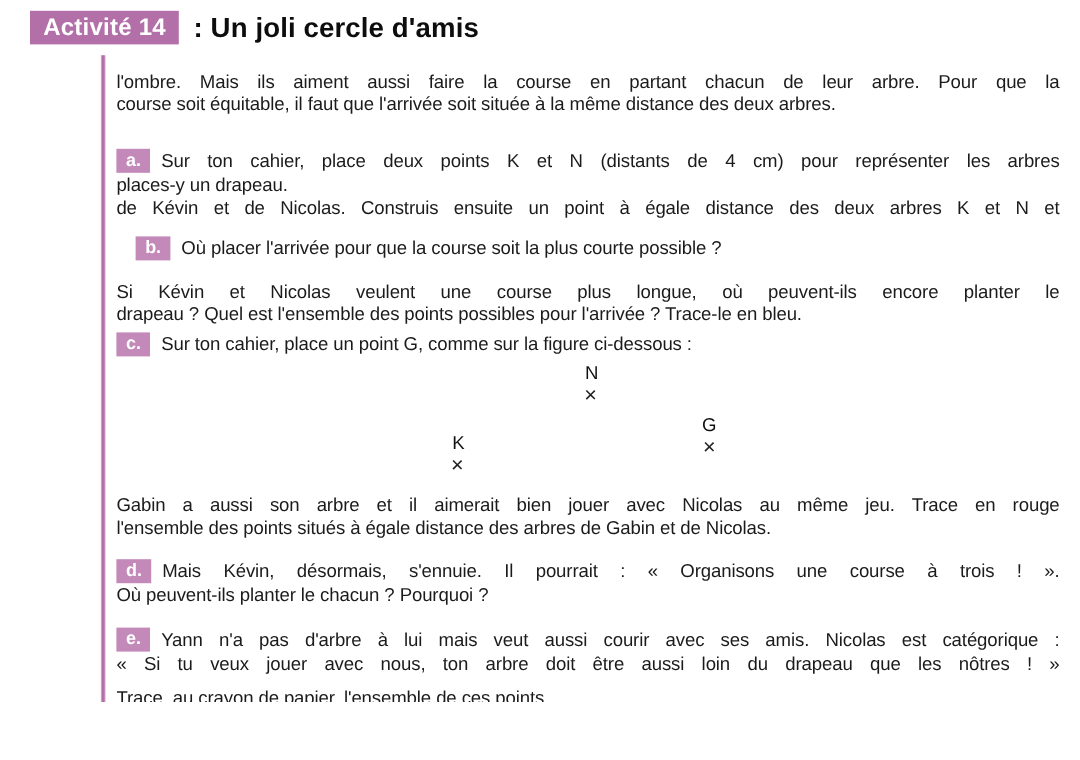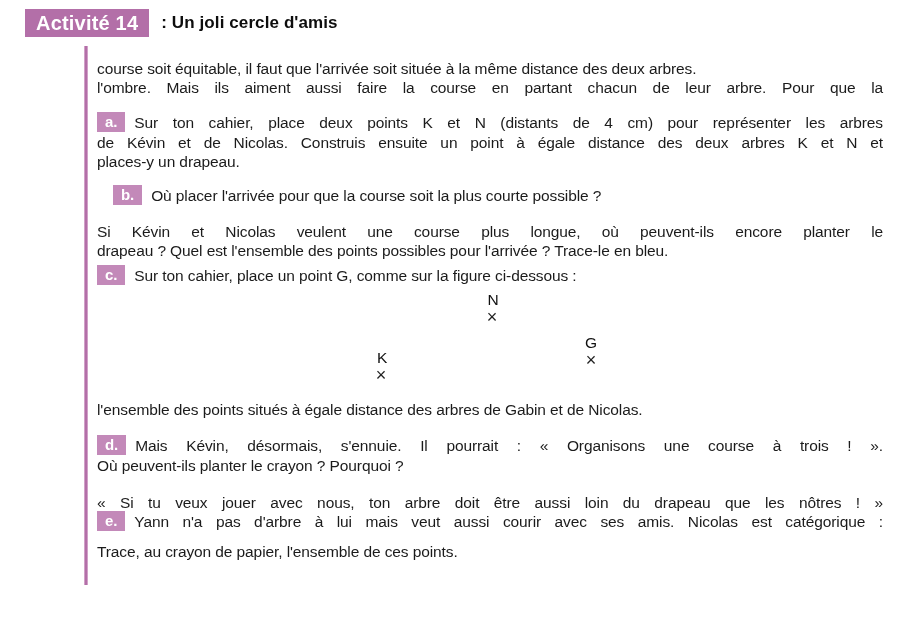--- a/index.html
+++ b/index.html
@@ -3,40 +3,40 @@
 <meta charset="utf-8">
 <style>
   html,body{margin:0;padding:0;background:#fff;}
   .page{position:relative;width:900px;height:585px;background:#ffffff;overflow:hidden;
         font-family:"Liberation Sans", sans-serif;color:#1b1b1b;}
 
   
   .header{padding:9px 0 0 25px;display:flex;align-items:center;gap:12px;}
   .badge-main{display:inline-block;background:#b36fa8;color:#ffffff;font-weight:bold;
               font-size:20px;line-height:28px;padding:0 11px;letter-spacing:.2px;}
-  .page-title{font-weight:bold;font-size:17px;color:#0d0d0d;letter-spacing:.1px;}
+  .page-title{font-weight:bold;font-size:23px;color:#0d0d0d;letter-spacing:.1px;}
 
   
   .accent-line{position:absolute;left:84px;top:46px;width:4px;height:580px;
                background:linear-gradient(to right,#e2bcd9,#b36fa8 35%,#b36fa8 65%,#e2bcd9);}
 
   
   .bottom-bar{position:absolute;left:88px;top:628px;width:809px;height:5px;background:#c285b8;}
 
   
   .content{margin-left:97px;width:786px;font-size:15.5px;line-height:19px;letter-spacing:-0.1px;}
   .jline{text-align:justify;text-align-last:justify;}
   .jline.last{text-align-last:left;}
 
   .badge-letter{display:inline-block;background:#c389b9;color:#ffffff;font-weight:bold;
                 font-size:15px;line-height:20px;padding:0 8px;margin-right:9px;
                 transform:translateY(-1px);}
 
   .p-intro{margin-top:22px;}
-  .p-a{margin-top:16px;}
+  .p-a{margin-top:28px;}
   .p-b{margin-top:15px;margin-left:16px;}
   .p-pb{margin-top:16px;}
   .p-c{margin-top:6px;}
   .p-pg{margin-top:4px;}
   .p-d{margin-top:17px;}
   .p-e{margin-top:18px;}
   .p-final{margin-top:10px;}
 
   
   .figure{position:relative;height:108px;margin-top:2px;}
@@ -52,28 +52,28 @@
   <div class="header">
     <span class="badge-main">Activité 14</span>
     <span class="page-title">: Un joli cercle d'amis</span>
   </div>
 
   <div class="accent-line"></div>
 
   <div class="content">
 
     <div class="para p-intro">
+      <div class="jline">l'ombre. Mais ils aiment aussi faire la course en partant chacun de leur arbre. Pour que la</div>
       <div class="jline last">course soit équitable, il faut que l'arrivée soit située à la même distance des deux arbres.</div>
-      <div class="jline">l'ombre. Mais ils aiment aussi faire la course en partant chacun de leur arbre. Pour que la</div>
     </div>
 
     <div class="para p-a">
       <div class="jline"><span class="badge-letter">a.</span><span>Sur ton cahier, place deux points K et N (distants de 4 cm) pour représenter les arbres</span></div>
+      <div class="jline last">places-y un drapeau.</div>
       <div class="jline">de Kévin et de Nicolas. Construis ensuite un point à égale distance des deux arbres K et N et</div>
-      <div class="jline last">places-y un drapeau.</div>
     </div>
 
     <div class="para p-b">
       <div class="jline last"><span class="badge-letter">b.</span><span>Où placer l'arrivée pour que la course soit la plus courte possible ?</span></div>
     </div>
 
     <div class="para p-pb">
       <div class="jline">Si Kévin et Nicolas veulent une course plus longue, où peuvent-ils encore planter le</div>
       <div class="jline last">drapeau ? Quel est l'ensemble des points possibles pour l'arrivée ? Trace-le en bleu.</div>
     </div>
@@ -85,31 +85,32 @@
     <div class="figure">
       <span class="pt-label" style="left:396px;top:2px">N</span>
       <span class="pt-cross" style="left:395px;top:21px">×</span>
       <span class="pt-label" style="left:494px;top:45px">G</span>
       <span class="pt-cross" style="left:494px;top:64px">×</span>
       <span class="pt-label" style="left:285px;top:60px">K</span>
       <span class="pt-cross" style="left:284px;top:79px">×</span>
     </div>
 
     <div class="para p-pg">
+      <div class="jline">Gabin a aussi son arbre et il aimerait bien jouer avec Nicolas au même jeu. Trace en rouge</div>
       <div class="jline last">l'ensemble des points situés à égale distance des arbres de Gabin et de Nicolas.</div>
     </div>
 
     <div class="para p-d">
       <div class="jline"><span class="badge-letter">d.</span><span>Mais Kévin, désormais, s'ennuie. Il pourrait : « Organisons une course à trois ! ».</span></div>
-      <div class="jline last">Où peuvent-ils planter le crayon ? Pourquoi ?</div>
+      <div class="jline last">Où peuvent-ils planter le chacun ? Pourquoi ?</div>
     </div>
 
     <div class="para p-e">
+      <div class="jline"><span class="badge-letter">e.</span><span>Yann n'a pas d'arbre à lui mais veut aussi courir avec ses amis. Nicolas est catégorique :</span></div>
       <div class="jline">« Si tu veux jouer avec nous, ton arbre doit être aussi loin du drapeau que les nôtres ! »</div>
-      <div class="jline"><span class="badge-letter">e.</span><span>Yann n'a pas d'arbre à lui mais veut aussi courir avec ses amis. Nicolas est catégorique :</span></div>
     </div>
 
     <div class="para p-final">
       <div class="jline last">Trace, au crayon de papier, l'ensemble de ces points.</div>
     </div>
 
   </div>
 
   <div class="bottom-bar"></div>
 

